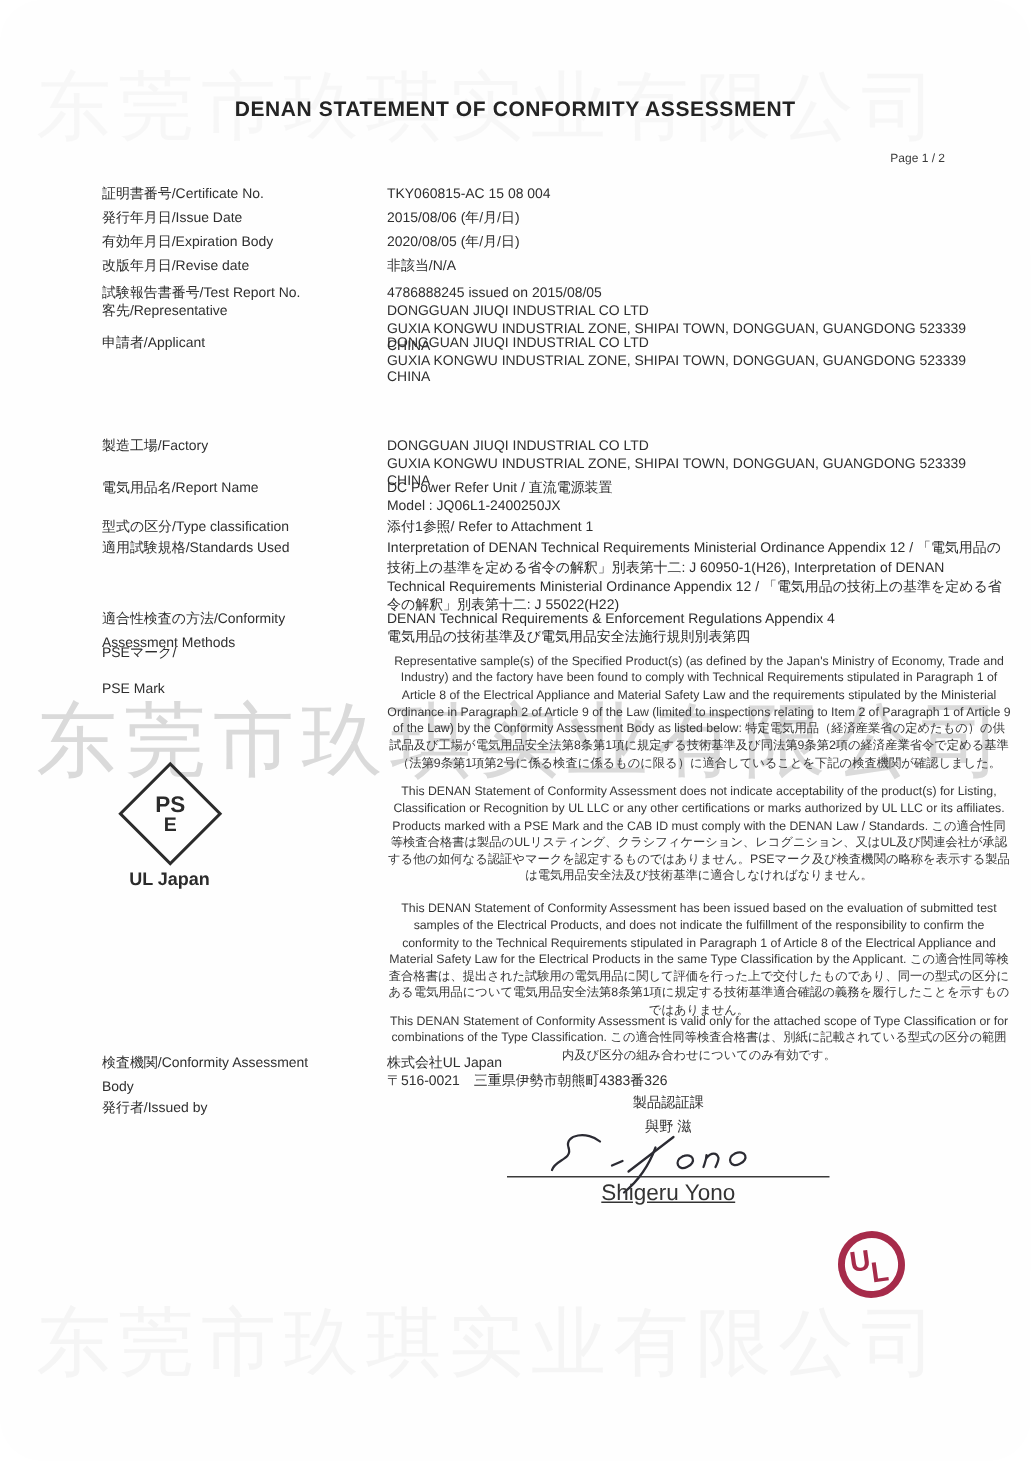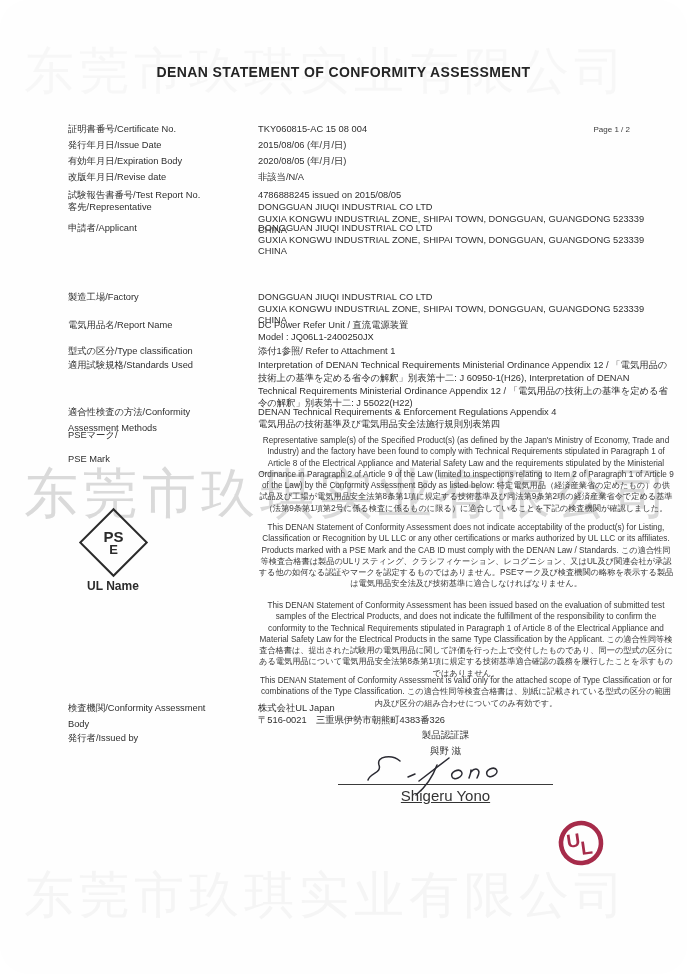--- a/index.html
+++ b/index.html
@@ -23,21 +23,21 @@
   .wm-main{top:458px;opacity:.42;}
   .wm-bottom{top:862px;opacity:.10;font-size:50px;}
   .wm-top{top:38px;opacity:.07;font-size:50px;}
 
   .content{position:absolute;inset:0;z-index:2;}
 
   .title-en{position:absolute;top:64px;left:0;right:0;text-align:center;
     font-size:14px;font-weight:bold;letter-spacing:.4px;color:#242424;}
   .title-ja{position:absolute;top:82px;left:0;right:0;text-align:center;
     font-size:15px;font-weight:bold;color:#242424;}
-  .page-label{position:absolute;top:101px;right:57px;font-size:8px;color:#3a3a3a;margin-top:24px;}
+  .page-label{position:absolute;top:101px;right:57px;font-size:8px;color:#3a3a3a;}
 
   .row{position:absolute;left:68px;right:18px;display:flex;font-size:9.3px;line-height:11.6px;}
   .row .lbl{width:190px;flex:none;}
   .row .val{flex:1;}
   .lbl2{margin-top:4px;}
 
   .para{position:absolute;left:258px;width:416px;font-size:8.2px;line-height:11.3px;
     color:#383838;text-align:center;}
 
   
@@ -162,21 +162,21 @@
     <div class="para" style="top:600px">This DENAN Statement of Conformity Assessment has been issued based on the evaluation of submitted test samples of the Electrical Products, and does not indicate the fulfillment of the responsibility to confirm the conformity to the Technical Requirements stipulated in Paragraph 1 of Article 8 of the Electrical Appliance and Material Safety Law for the Electrical Products in the same Type Classification by the Applicant. この適合性同等検査合格書は、提出された試験用の電気用品に関して評価を行った上で交付したものであり、同一の型式の区分にある電気用品について電気用品安全法第8条第1項に規定する技術基準適合確認の義務を履行したことを示すものではありません。</div>
     <div class="para" style="top:675px">This DENAN Statement of Conformity Assessment is valid only for the attached scope of Type Classification or for combinations of the Type Classification. この適合性同等検査合格書は、別紙に記載されている型式の区分の範囲内及び区分の組み合わせについてのみ有効です。</div>
 
     <div class="pse-mark">
       <div class="pse-diamond">
         <div class="pse-diamond-inner">
           <div class="pse-ps">PS</div>
           <div class="pse-e">E</div>
         </div>
       </div>
-      <div class="pse-caption">UL Name</div>
+      <div class="pse-caption">UL Japan</div>
     </div>
 
     <div class="row" style="top:703px">
       <div class="lbl">
         <div>検査機関/Conformity Assessment</div>
         <div class="lbl2">Body</div>
       </div>
       <div class="val">
         <div>株式会社UL Japan</div>
         <div>〒516-0021　三重県伊勢市朝熊町4383番326</div>

